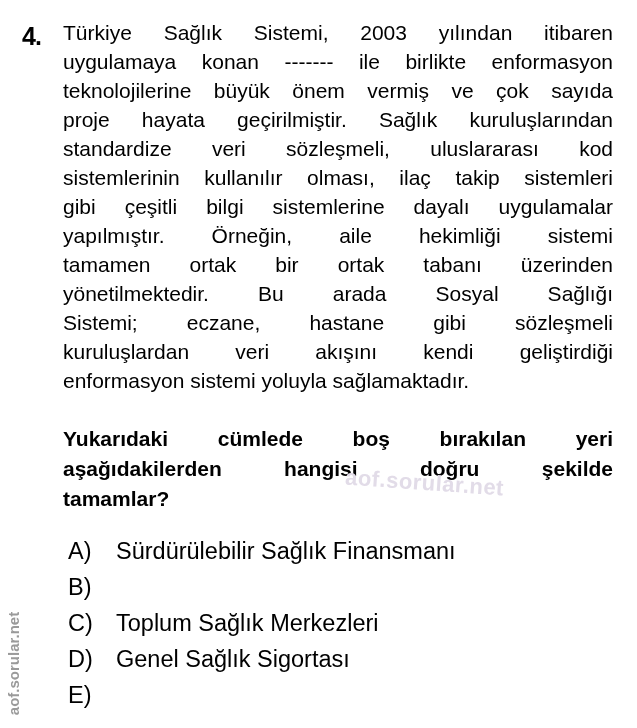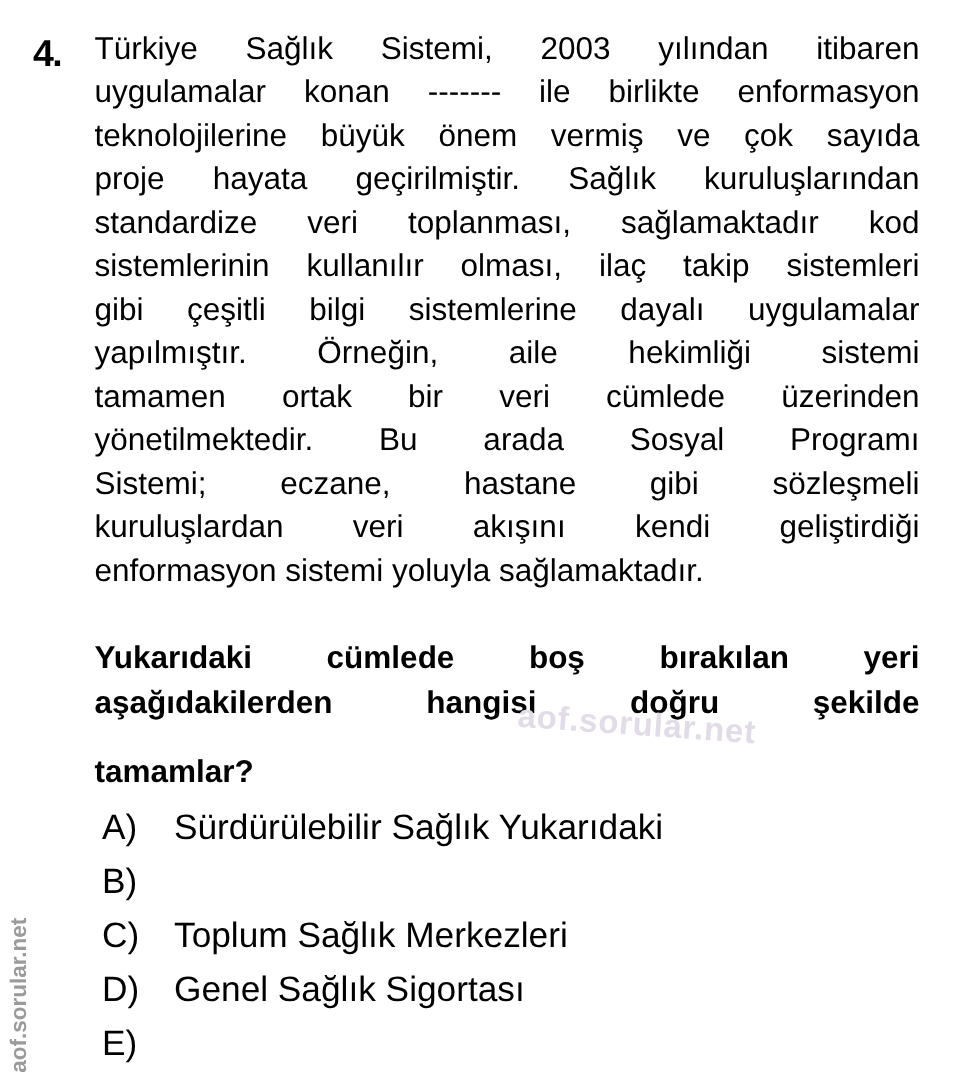--- a/index.html
+++ b/index.html
@@ -50,21 +50,21 @@
       font-size: 21px;
       font-weight: bold;
       line-height: 30px;
     }
     .prompt .line {
       display: block;
       text-align: justify;
       text-align-last: justify;
       white-space: nowrap;
     }
-    .prompt .line.last { text-align-last: left; margin-top: 16px; }
+    .prompt .line.last { text-align-last: left; }
     .options {
       position: absolute;
       left: 68px;
       top: 533px;
       font-size: 23.5px;
       line-height: 36px;
     }
     .option {
       display: flex;
       align-items: baseline;
@@ -96,46 +96,46 @@
       text-align: center;
     }
   </style>
 </head>
 <body>
 
 <div class="qnum">4.</div>
 
 <div class="stem">
   <span class="line">Türkiye Sağlık Sistemi, 2003 yılından itibaren</span>
-  <span class="line">uygulamalar konan ------- ile birlikte enformasyon</span>
+  <span class="line">uygulamaya konan ------- ile birlikte enformasyon</span>
   <span class="line">teknolojilerine büyük önem vermiş ve çok sayıda</span>
   <span class="line">proje hayata geçirilmiştir. Sağlık kuruluşlarından</span>
-  <span class="line">standardize veri toplanması, sağlamaktadır kod</span>
+  <span class="line">standardize veri sözleşmeli, uluslararası kod</span>
   <span class="line">sistemlerinin kullanılır olması, ilaç takip sistemleri</span>
   <span class="line">gibi çeşitli bilgi sistemlerine dayalı uygulamalar</span>
   <span class="line">yapılmıştır. Örneğin, aile hekimliği sistemi</span>
-  <span class="line">tamamen ortak bir veri cümlede üzerinden</span>
-  <span class="line">yönetilmektedir. Bu arada Sosyal Programı</span>
+  <span class="line">tamamen ortak bir ortak tabanı üzerinden</span>
+  <span class="line">yönetilmektedir. Bu arada Sosyal Sağlığı</span>
   <span class="line">Sistemi; eczane, hastane gibi sözleşmeli</span>
   <span class="line">kuruluşlardan veri akışını kendi geliştirdiği</span>
   <span class="line last">enformasyon sistemi yoluyla sağlamaktadır.</span>
 </div>
 
 <div class="prompt">
   <span class="line">Yukarıdaki cümlede boş bırakılan yeri</span>
   <span class="line">aşağıdakilerden hangisi doğru şekilde</span>
   <span class="line last">tamamlar?</span>
 </div>
 
 <div class="wm-center">aof.sorular.net</div>
 
 <div class="options">
   <div class="option">
     <span class="letter">A)</span>
-    <span>Sürdürülebilir Sağlık Yukarıdaki</span>
+    <span>Sürdürülebilir Sağlık Finansmanı</span>
   </div>
   <div class="option">
     <span class="letter">B)</span>
   </div>
   <div class="option">
     <span class="letter">C)</span>
     <span>Toplum Sağlık Merkezleri</span>
   </div>
   <div class="option">
     <span class="letter">D)</span>

